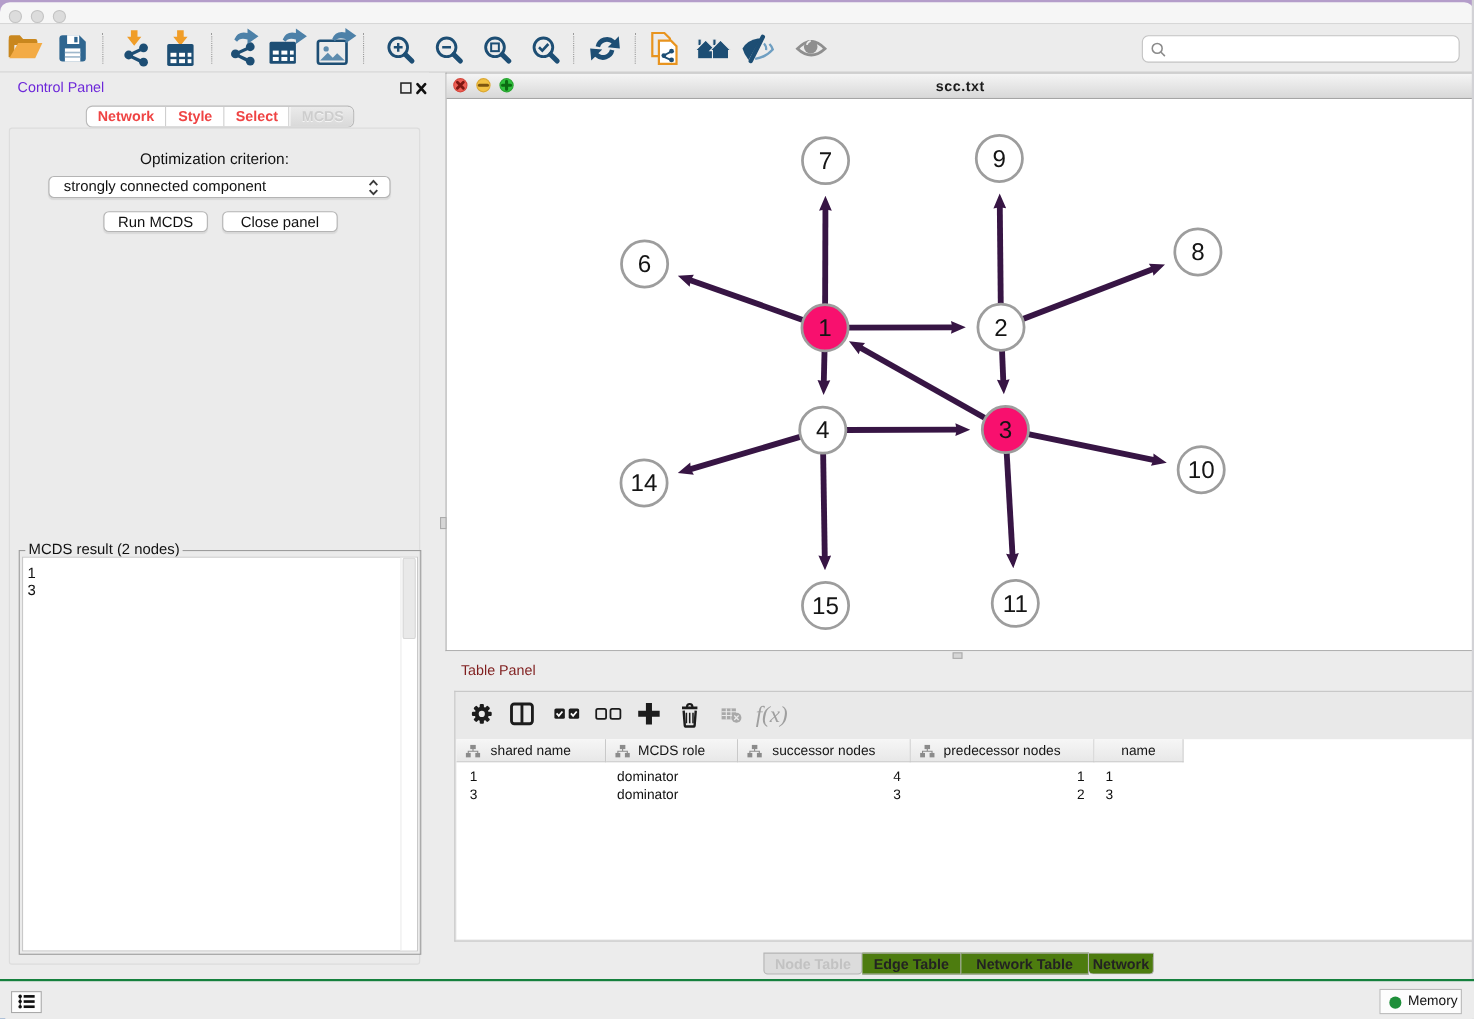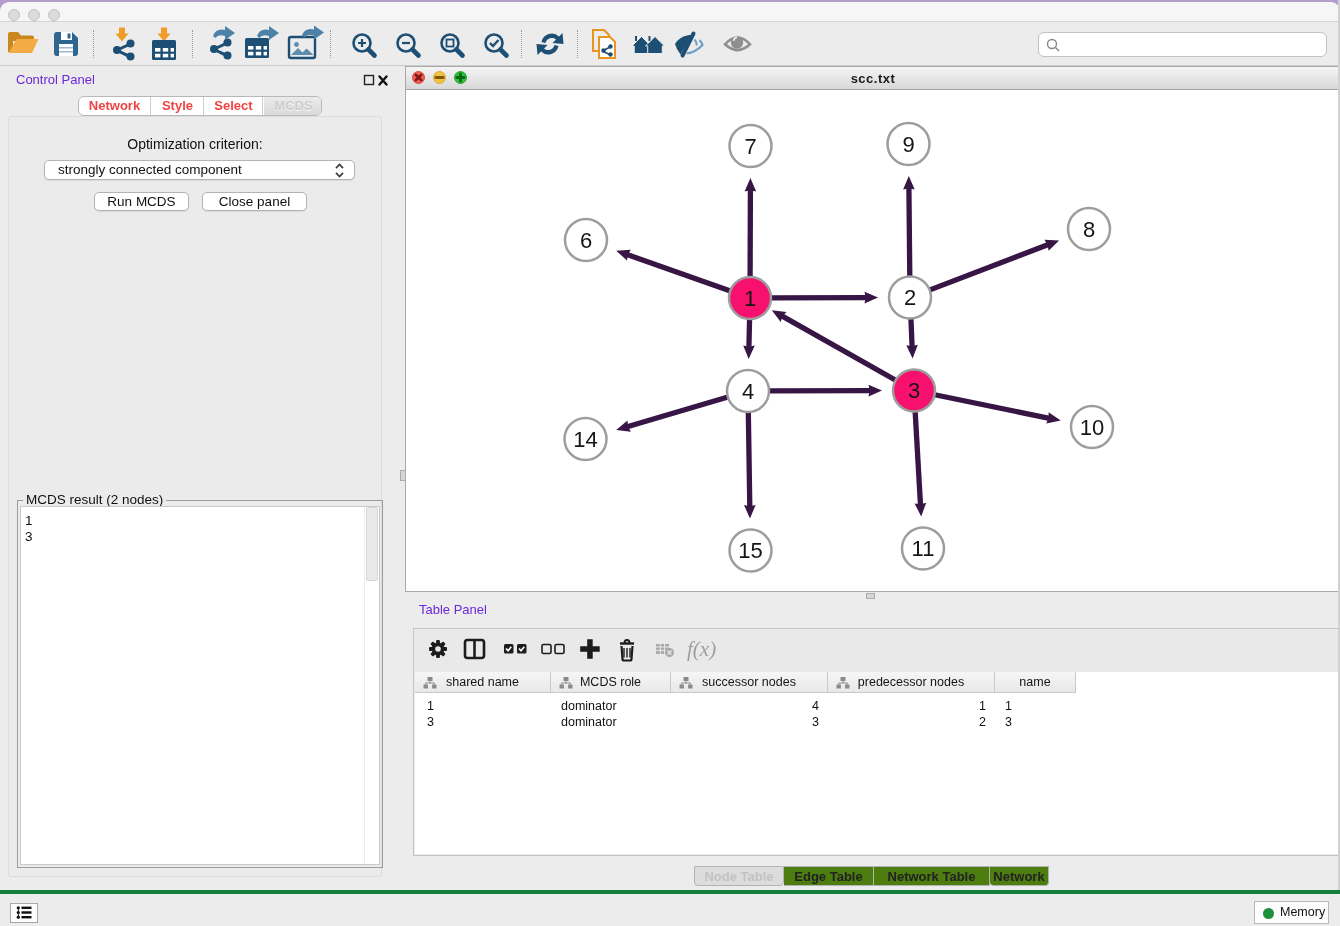--- a/index.html
+++ b/index.html
@@ -29,29 +29,29 @@
 #grpwhite { position:absolute; left:2px; top:5px; right:2px; bottom:2px; background:#fff; border:1px solid #c9c9c9; }
 #grpscroll { position:absolute; right:0px; top:0px; width:15px; bottom:0px; background:#fff; border-left:1px solid #ececec; }
 
 #netwin { left:405px; top:66px; width:935px; height:526px; background:#fff; border:1px solid #a9a9a9; border-right:none; }
 #nettitle { position:absolute; left:0; top:0; width:100%; height:23px; background:linear-gradient(#f5f5f5,#d8d8d8); border-bottom:1px solid #a5a5a5; }
 .mc { position:absolute; top:4px; width:13px; height:13px; border-radius:50%; } .mc svg{position:absolute;left:0;top:0;}
 #netname { position:absolute; left:0; right:0; top:4px; text-align:center; font-size:13px; font-weight:bold; color:#1b1b1b; letter-spacing:.5px;}
 
 #hsplit { left:405px; top:592px; width:935px; height:8px; background:#ececec; }
 #tpanel { left:405px; top:600px; width:935px; height:290px; background:#ececec; }
-#tphead { position:absolute; left:14px; top:2px; font-size:13px; color:#6d28d9; }
+#tphead { position:absolute; left:14px; top:2px; font-size:13px; color:#7f1d1d; }
 #tpbox { position:absolute; left:8px; top:28px; width:927px; height:228px; background:#e9e9e9; border:1px solid #c5c5c5; border-right:none; }
 #tptable { position:absolute; left:1px; top:43px; right:0; bottom:1px; background:#fff; }
 .th { position:absolute; top:0; height:21px; background:linear-gradient(#f6f6f6,#e8e8e8); border-right:1px solid #c9c9c9; border-bottom:1px solid #c9c9c9; font-size:12.5px; color:#151515; text-align:center; line-height:21px; }
 .hico { position:absolute; left:8px; top:5px; width:14px; height:12px; }
 .td { position:absolute; font-size:12.5px; color:#111; height:16px; line-height:16px; }
 .btab { position:absolute; top:266px; height:20px; background:#4d7c0f; border:1px solid #b3b3b3; font-size:13px; font-weight:bold; color:#222; text-align:center; line-height:19px; }
 
-#statusbar { left:0; top:890px; width:1340px; height:36px; background:#ececec; border-top:4px solid #15803d; }
+#statusbar { left:0; top:890px; width:1340px; height:36px; background:#ececec; border-top:2px solid #15803d; }
 #listbtn { position:absolute; left:10px; top:9px; width:28px; height:20px; background:#fdfdfd; border:1px solid #a9a9a9; }
 #membtn { position:absolute; left:1254px; top:7px; width:75px; height:23px; background:#fdfdfd; border:1px solid #b9b9b9; font-size:12.5px; color:#111; text-align:left; line-height:21px; padding-left:25px; }
 #memdot { position:absolute; left:8px; top:5.5px; width:11px; height:11px; border-radius:50%; background:#1e8f3a; }
 </style>
 </head>
 <body>
 <div class="abs" id="topstrip"></div>
 <div class="abs" id="titlebar">
   <div class="tl" style="left:8px;"></div>
   <div class="tl" style="left:28px;"></div>

